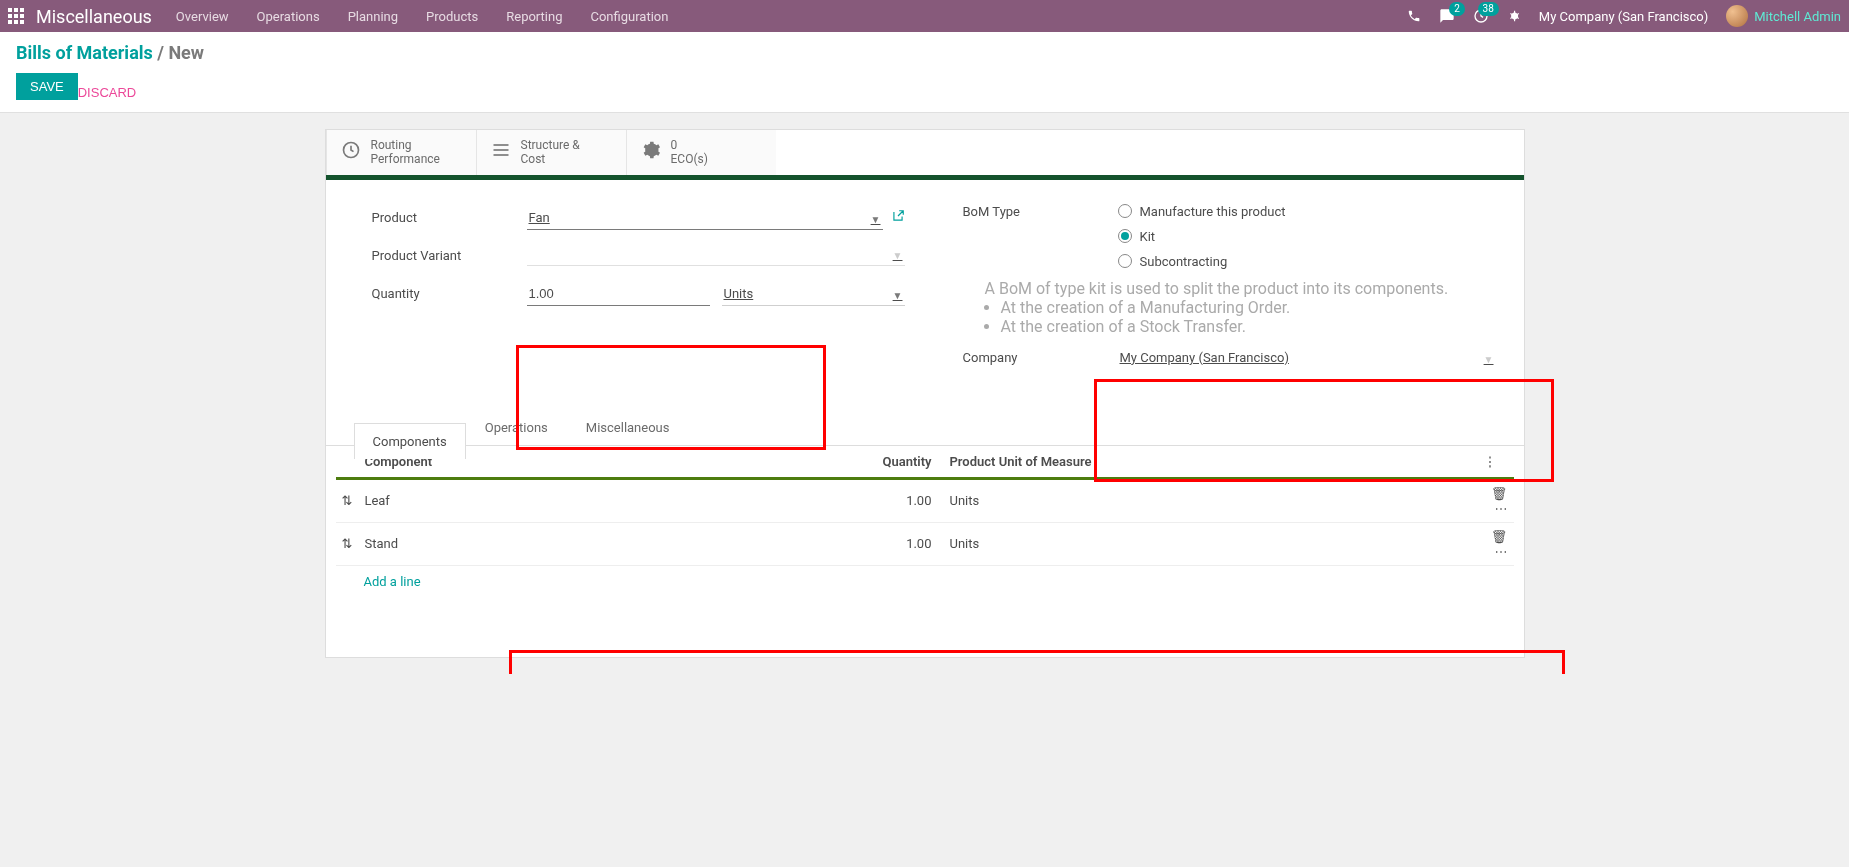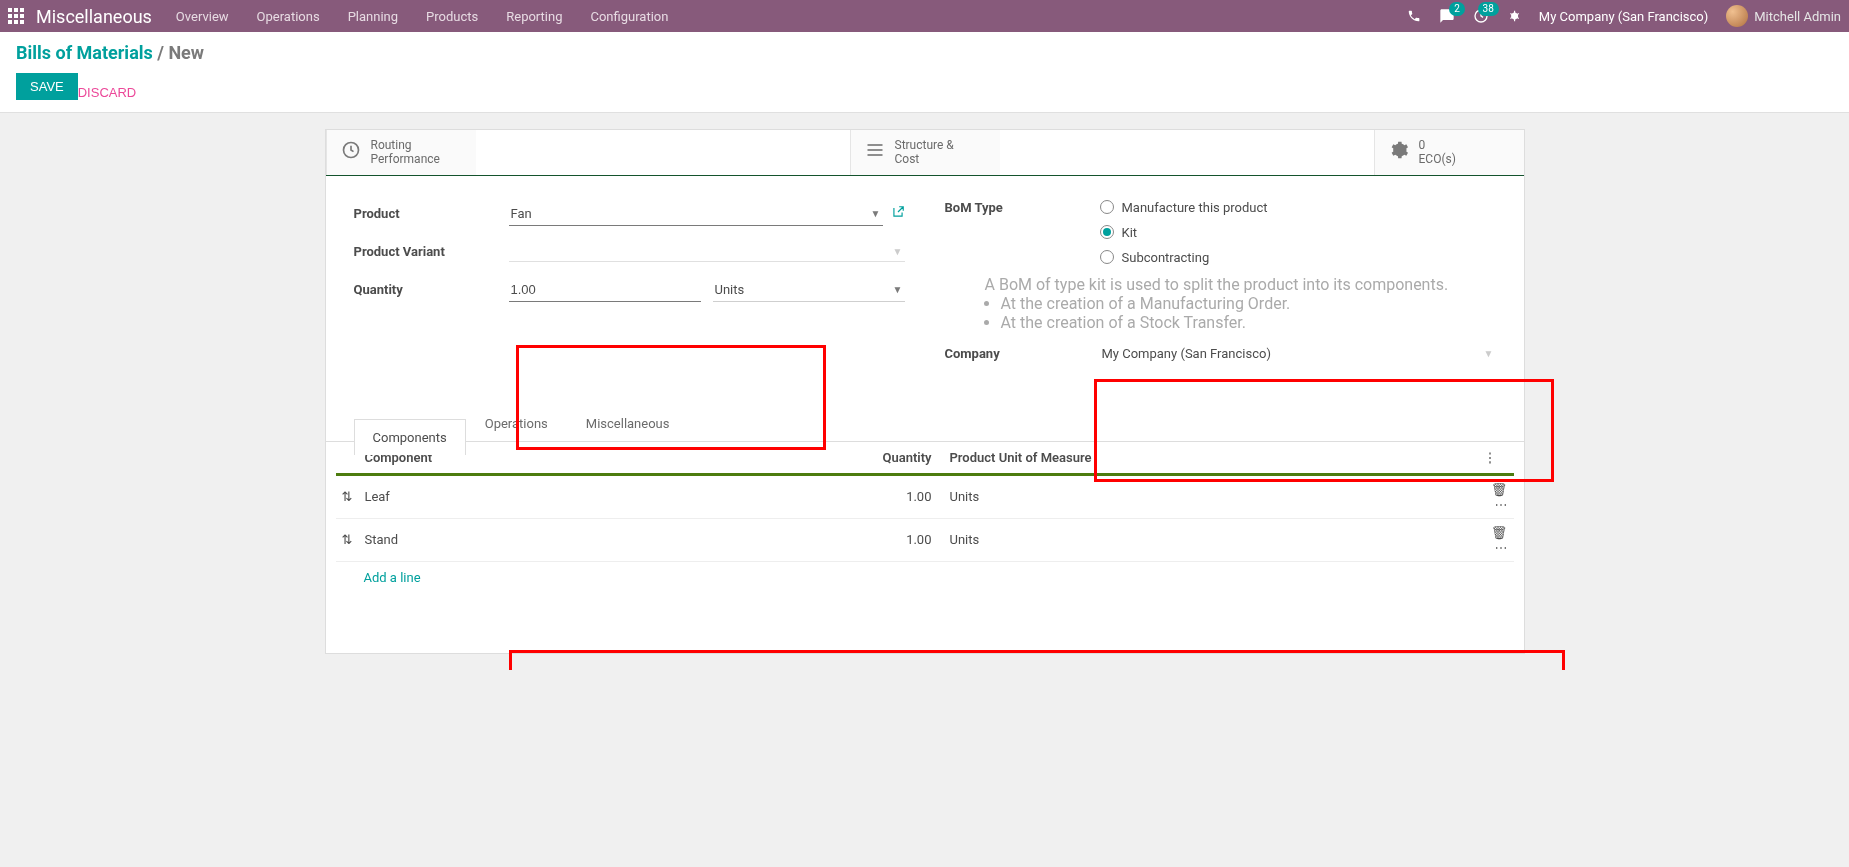--- a/index.html
+++ b/index.html
@@ -11,49 +11,49 @@
 .apps-icon span { background: #fff; width: 4px; height: 4px; }
 .topbar .brand { font-size: 18px; font-weight: 400; margin-right: 24px; }
 .topbar .menu { display: flex; gap: 28px; }
 .topbar .menu a { color: #e7dbe3; font-size: 13px; text-decoration: none; cursor: pointer; }
 .topbar .spacer { flex: 1; }
 .topbar .right { display: flex; align-items: center; gap: 18px; }
 .icon-btn { position: relative; display: inline-flex; align-items: center; cursor: pointer; color: #fff; }
 .badge { position: absolute; top: -6px; right: -10px; background: #00a09d; color: #fff; border-radius: 8px; font-size: 10px; padding: 1px 5px; line-height: 12px; }
 .company { color: #fff; font-size: 13px; }
 .avatar { width: 22px; height: 22px; border-radius: 50%; background: radial-gradient(circle at 30% 30%, #f0c090, #b07040); display: inline-block; margin-right: 6px; }
-.user { display: flex; align-items: center; color: #e5e5e5; font-size: 13px; }
+.user { display: flex; align-items: center; color: #5eead4; font-size: 13px; }
 
 
 .actionbar { background: #fff; padding: 10px 16px 12px; border-bottom: 1px solid #e0e0e0; }
 .breadcrumb { font-size: 18px; color: #7a7a7a; margin-bottom: 10px; font-weight: bold; }
 .breadcrumb a { color: #00a09d; text-decoration: none; }
 .actions { display: flex; align-items: flex-end; }
 .btn-primary { background: #00a09d; color: #fff; border: none; padding: 6px 14px; font-size: 13px; font-weight: 500; cursor: pointer; }
 .btn-link { background: none; border: none; color: #ec4899; font-size: 13px; font-weight: 400; cursor: pointer; }
 
 
 .main-wrap { padding: 16px 0; display: flex; justify-content: center; }
 .form-sheet { background: #fff; border: 1px solid #ddd; width: 1200px; position: relative; }
 
 
-.stat-buttons { display: flex; justify-content: space-between; border-bottom: 1px solid #14532d; }
+.stat-buttons { display: flex; justify-content: flex-start; border-bottom: 5px solid #14532d; }
 .stat-btn { border-left: 1px solid #e5e5e5; padding: 8px 14px; display: flex; align-items: center; gap: 10px; width: 150px; cursor: pointer; background: #fafafa; }
 .stat-btn .icon { color: #7a7a7a; font-size: 18px; }
 .stat-btn .text { color: #6b6b6b; font-size: 12px; line-height: 1.2; }
 
 
 .form-body { padding: 24px 28px 10px; }
 .columns { display: flex; gap: 40px; }
 .col { flex: 1; }
 .field-row { display: flex; align-items: center; margin-bottom: 10px; min-height: 28px; }
-.field-label { width: 155px; font-weight: 700; color: #4c4c4c; font-size: 13px; }
+.field-label { width: 155px; font-weight: 400; color: #4c4c4c; font-size: 13px; margin-left: 18px; }
 .field-input { flex: 1; border: none; border-bottom: 1px solid #cfcfcf; padding: 4px 2px; font-size: 13px; color: #4c4c4c; background: transparent; outline: none; }
 .field-input.bold-line { border-bottom: 1px solid #7a7a7a; }
-.field-select { flex: 1; display: flex; align-items: center; border-bottom: 1px solid #cfcfcf; padding: 4px 2px; justify-content: space-between; cursor: pointer; }
+.field-select { flex: 1; display: flex; align-items: flex-end; border-bottom: 1px solid #cfcfcf; padding: 4px 2px; justify-content: space-between; cursor: pointer; text-decoration: underline; }
 .caret { color: #7a7a7a; font-size: 10px; }
 .ext-link { color: #7a7a7a; margin-left: 8px; cursor: pointer; }
 .qty-row { display: flex; gap: 12px; align-items: center; }
 .qty-input { width: 130px; }
 .unit-select { flex: 1; }
 
 .radio-group { display: flex; flex-direction: column; gap: 10px; }
 .radio-item { display: flex; align-items: center; gap: 8px; cursor: pointer; }
 .radio { width: 14px; height: 14px; border: 1px solid #888; border-radius: 50%; display: inline-flex; align-items: center; justify-content: center; }
 .radio.checked::after { content: ""; width: 8px; height: 8px; background: #00a09d; border-radius: 50%; }

